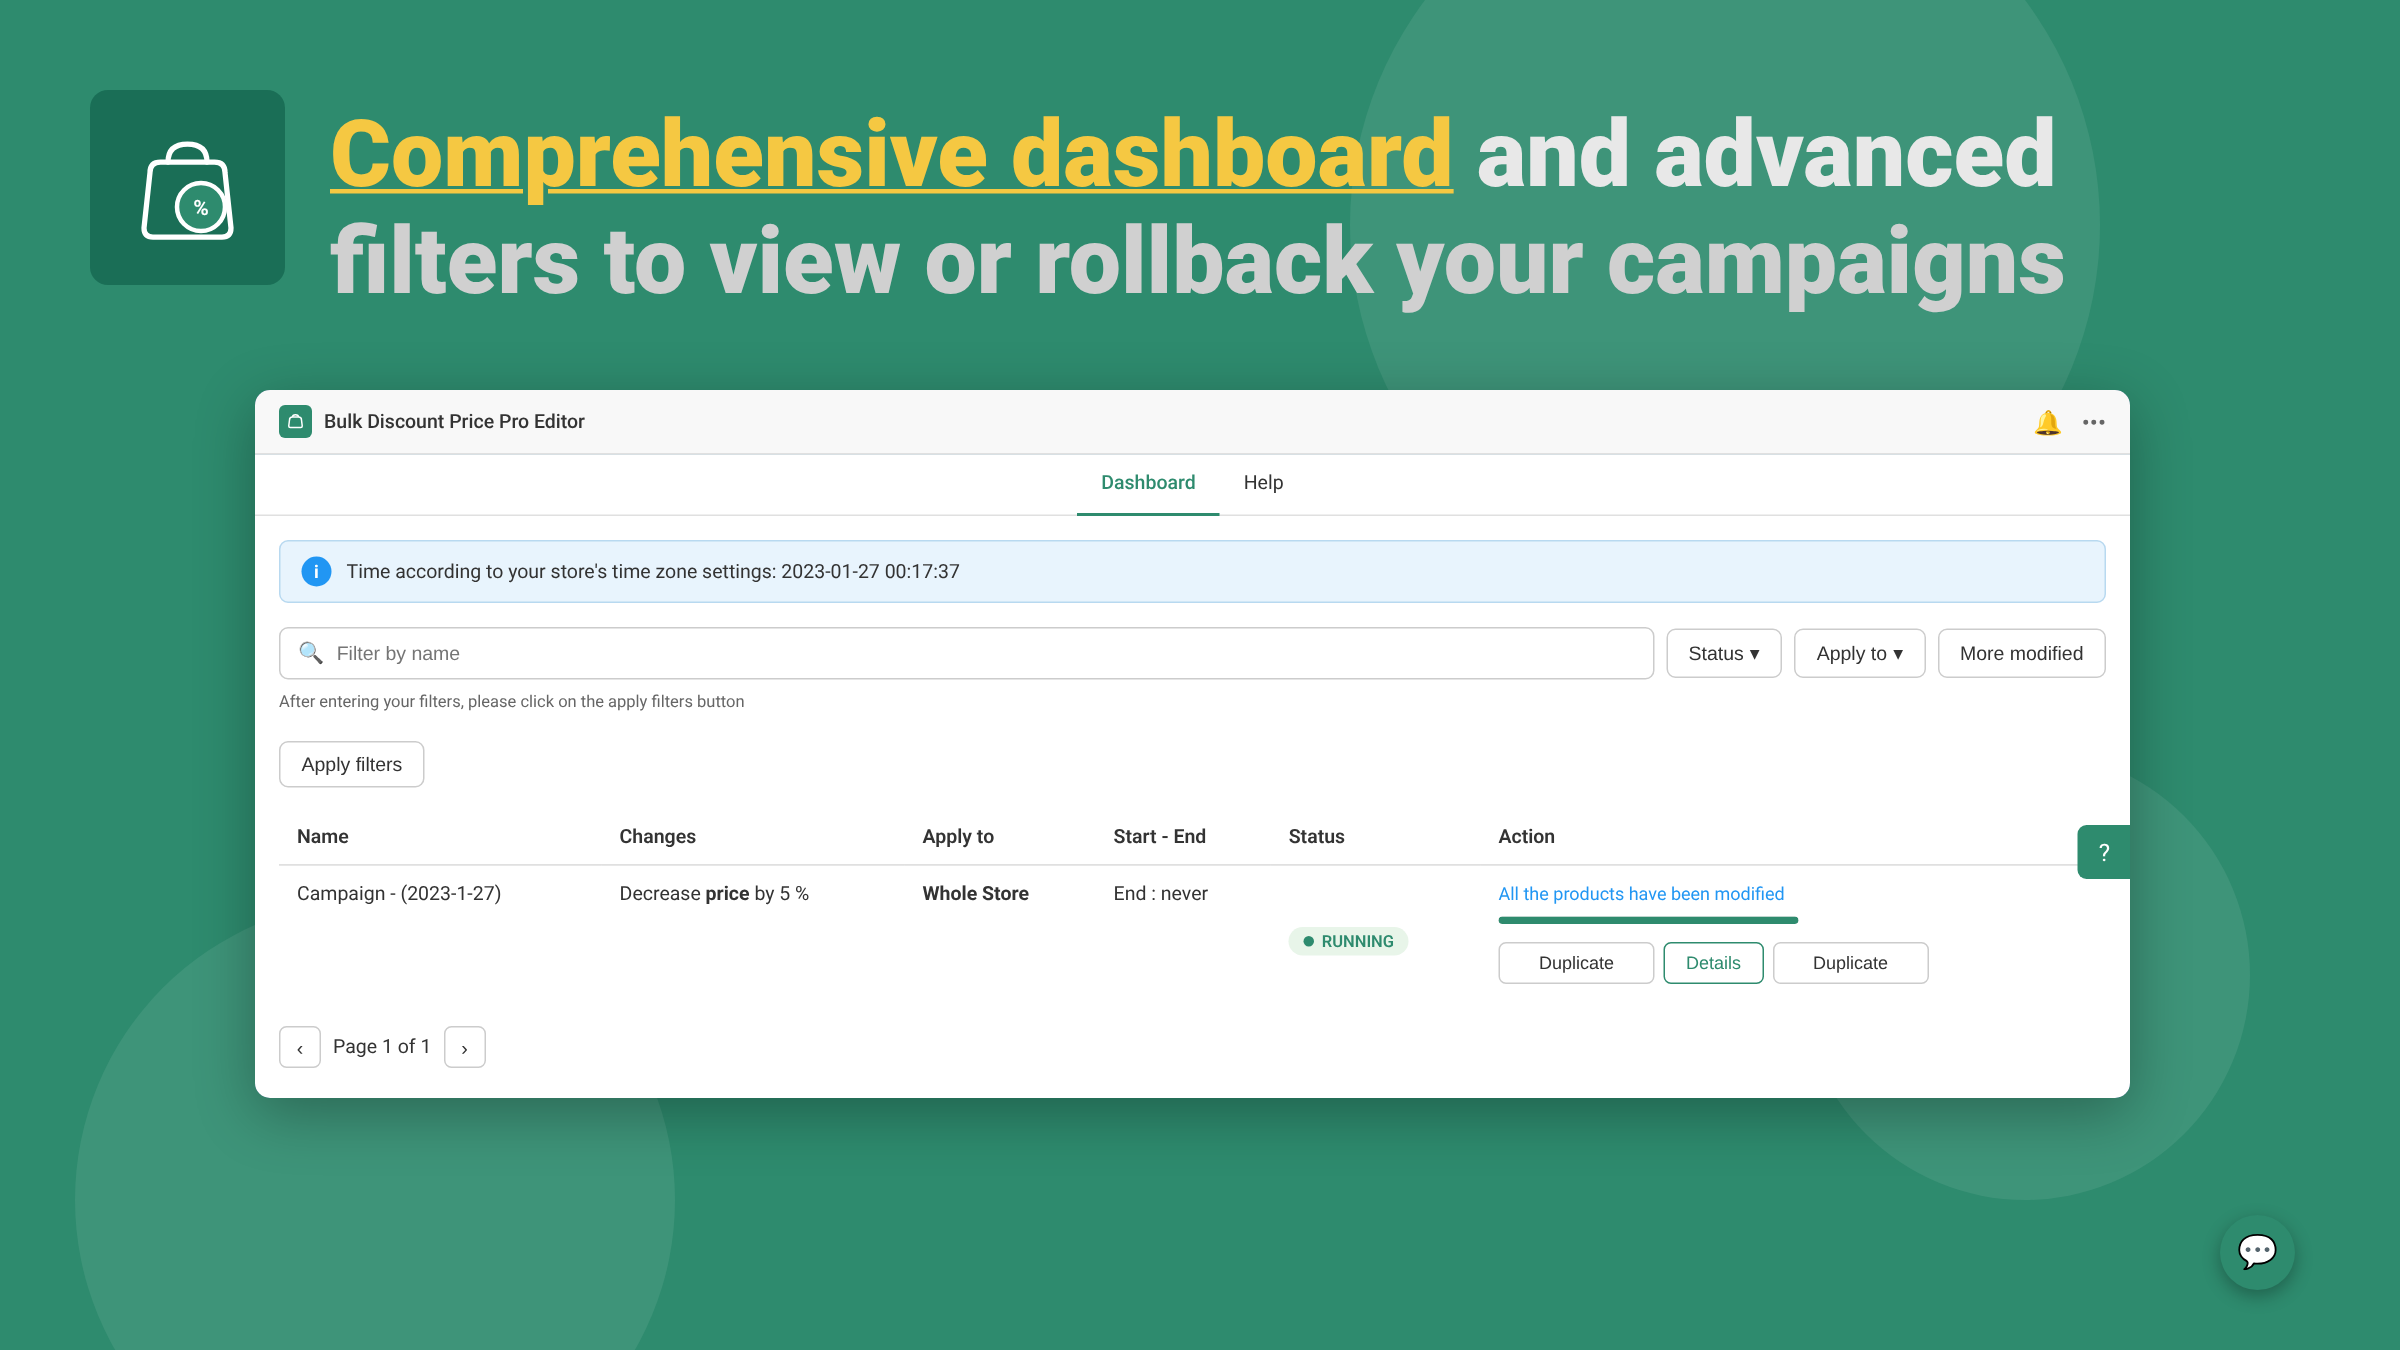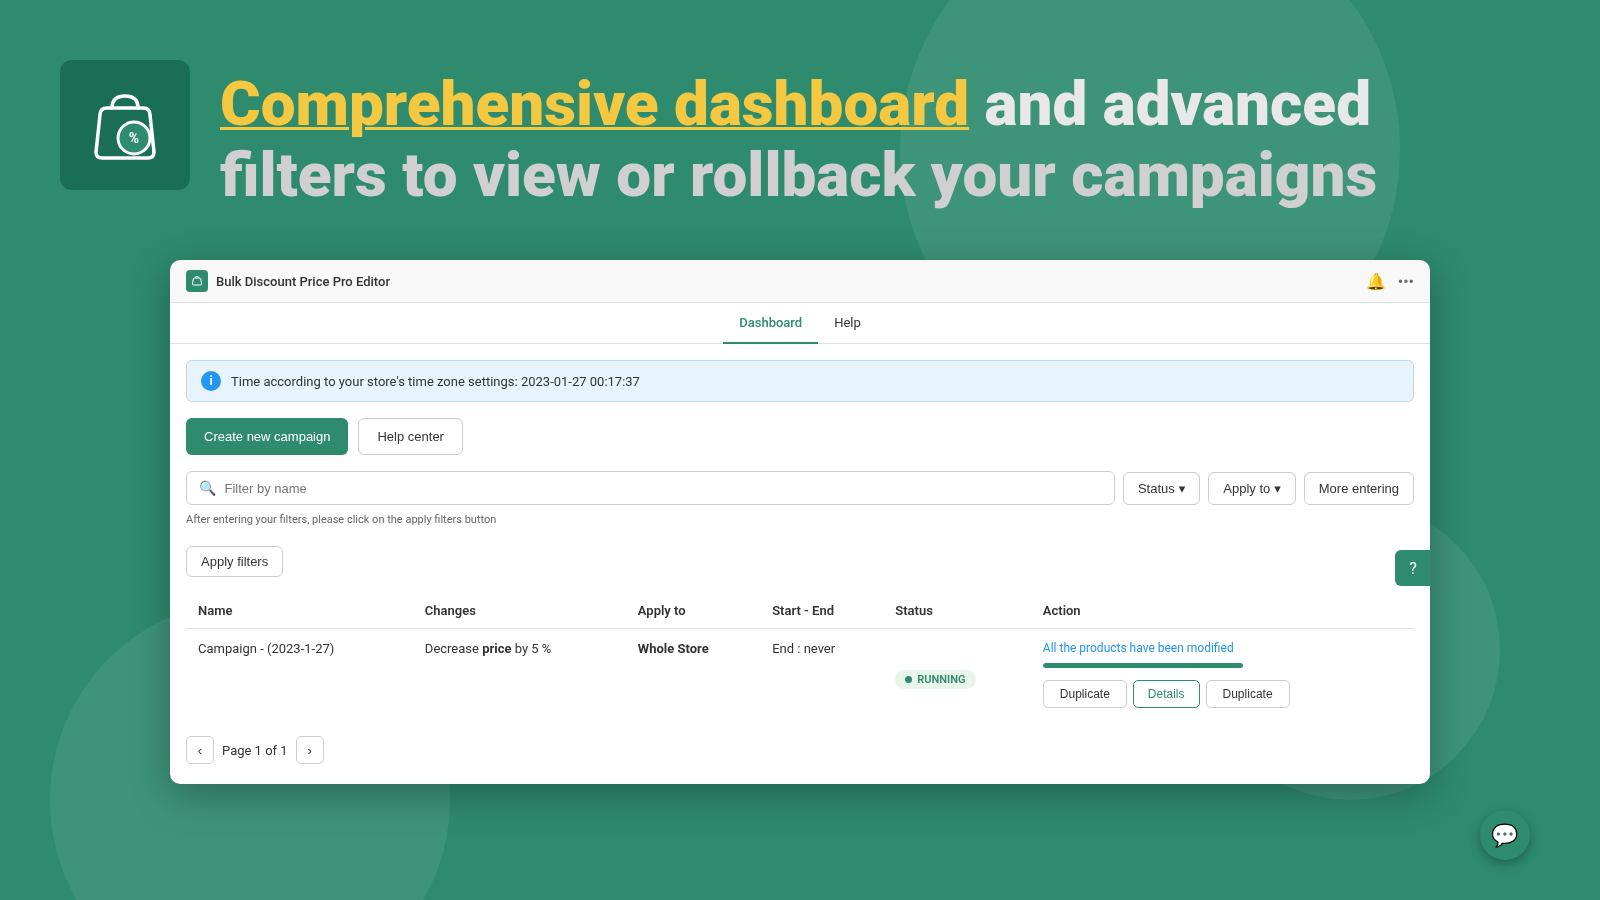--- a/index.html
+++ b/index.html
@@ -83,21 +83,21 @@
       font-weight: 900;
       color: #d0d0d0;
       line-height: 1.2;
     }
 
     
     .dashboard-window {
       position: absolute;
       top: 260px;
       left: 170px;
-      right: 170px;
+      right: 180px;
       background: #0c4a6e;
       border-radius: 10px;
       box-shadow: 0 10px 40px rgba(0,0,0,0.3);
       overflow: hidden;
     }
 
     
     .titlebar {
       background: #f8f8f8;
       border-bottom: 1px solid #e0e0e0;
@@ -383,21 +383,21 @@
     }
 
     .action-buttons {
       display: flex;
       gap: 6px;
     }
 
     .btn-table {
       border: 1px solid #ccc;
       border-radius: 5px;
-      padding: 6px 16px;
+      padding: 6px 26px;
       font-size: 12px;
       cursor: pointer;
       background: white;
       color: #333;
     }
 
     .btn-table-primary {
       border: 1px solid #2e8b6e;
       border-radius: 5px;
       padding: 6px 14px;
@@ -510,41 +510,37 @@
 
   <div class="content">
 
     
     <div class="info-banner">
       <div class="info-icon">i</div>
       <span class="info-text">Time according to your store's time zone settings: 2023-01-27 00:17:37</span>
     </div>
 
     
-    <div class="action-row">
-      <button class="btn-primary">Create new campaign</button>
-      <button class="btn-secondary">Help center</button>
-    </div>
 
     
     <div class="filter-row">
       <div class="search-box">
         <span class="search-icon">🔍</span>
         <input class="search-input" type="text" placeholder="Filter by name" style="">
       </div>
       <button class="filter-btn">
         <span>Status</span>
         <span>▾</span>
       </button>
       <button class="filter-btn">
         <span>Apply to</span>
         <span>▾</span>
       </button>
       <button class="filter-btn">
-        <span>More entering</span>
+        <span>More modified</span>
       </button>
     </div>
 
     
     <div class="filter-hint">After entering your filters, please click on the apply filters button</div>
 
     
     <button class="btn-apply-filters">Apply filters</button>
 
     

